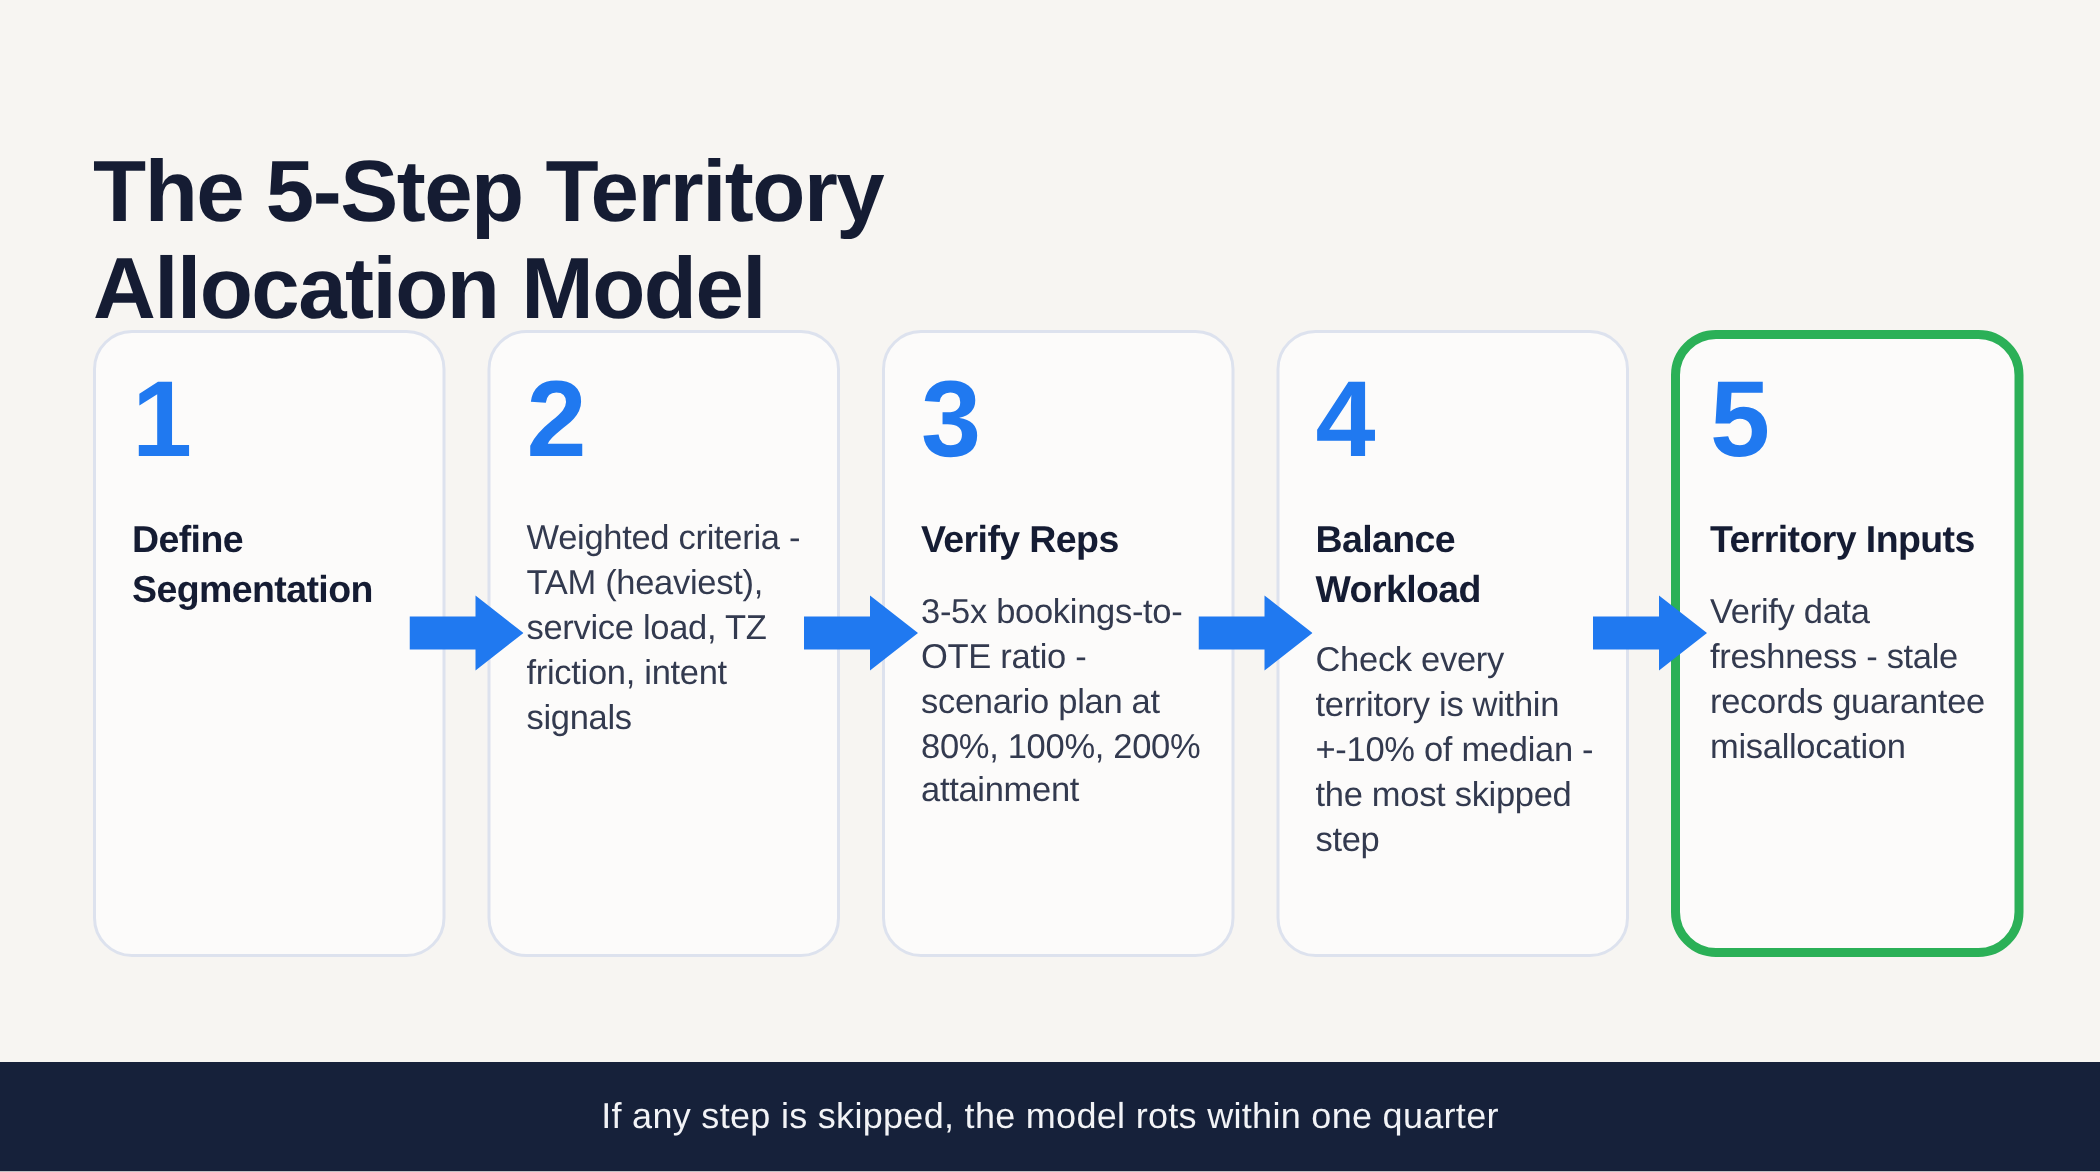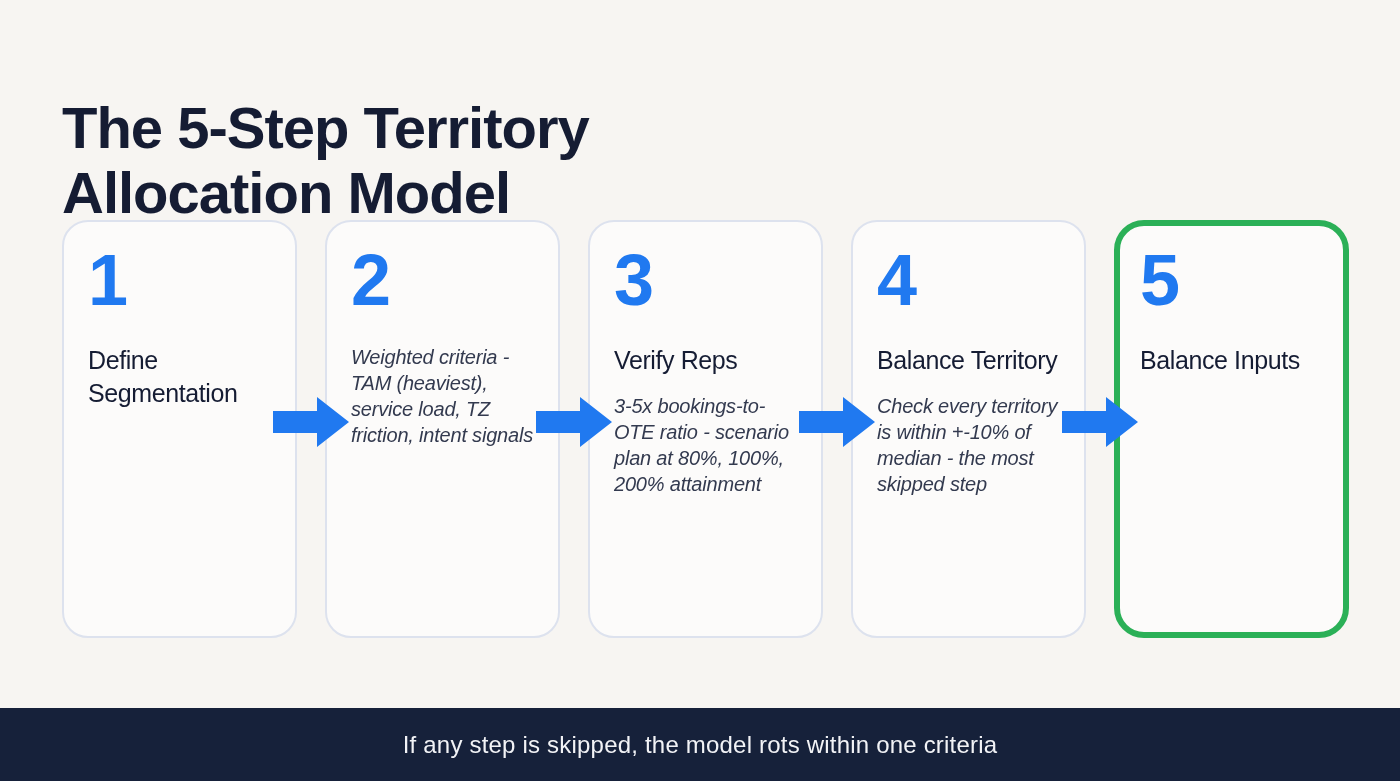--- a/index.html
+++ b/index.html
@@ -59,31 +59,30 @@
     font-size:72px;
     line-height:0.95;
     font-weight:700;
     color:var(--accent-blue);
     margin-bottom:30px;
     letter-spacing:-1px;
   }
   .card-title{
     font-size:25px;
     line-height:1.3;
-    font-weight:400;
+    font-weight:700;
     letter-spacing:-0.4px;
     color:var(--navy);
     margin-bottom:16px;
   }
   .card-desc{
-    font-size:20px;
+    font-size:23px;
     line-height:1.3;
     letter-spacing:-0.2px;
     color:var(--desc);
-    font-style:italic;
   }
   .arrow{
     position:absolute;
     width:76px;
     height:58px;
     top:173px;
     z-index:3;
   }
   .arrow svg{display:block;width:100%;height:100%;}
   .footer-bar{
@@ -133,29 +132,30 @@
     <div class="card-title">Verify Reps</div>
     <div class="card-desc">3-5x bookings-to-OTE ratio - scenario plan at 80%, 100%, 200% attainment</div>
   </div>
     <div class="arrow" style="left: 737px;">
       <svg viewBox="0 0 76 58" xmlns="http://www.w3.org/2000/svg">
         <path d="M0 18 H44 V4 L76 29 L44 54 V40 H0 Z" fill="#2079f0"></path>
       </svg>
     </div>
     <div class="card">
     <div class="num">4</div>
-    <div class="card-title">Balance Territory</div>
+    <div class="card-title">Balance Workload</div>
     <div class="card-desc">Check every territory is within +-10% of median - the most skipped step</div>
   </div>
     <div class="arrow" style="left: 1000px;">
       <svg viewBox="0 0 76 58" xmlns="http://www.w3.org/2000/svg">
         <path d="M0 18 H44 V4 L76 29 L44 54 V40 H0 Z" fill="#2079f0"></path>
       </svg>
     </div>
     <div class="card highlighted">
     <div class="num">5</div>
-    <div class="card-title">Balance Inputs</div>
+    <div class="card-title">Territory Inputs</div>
+    <div class="card-desc">Verify data freshness - stale records guarantee misallocation</div>
   </div>
   </div>
 
 <div class="footer-bar">
-  <div class="footer-note">If any step is skipped, the model rots within one criteria</div>
+  <div class="footer-note">If any step is skipped, the model rots within one quarter</div>
 </div>
 
 </body></html>

